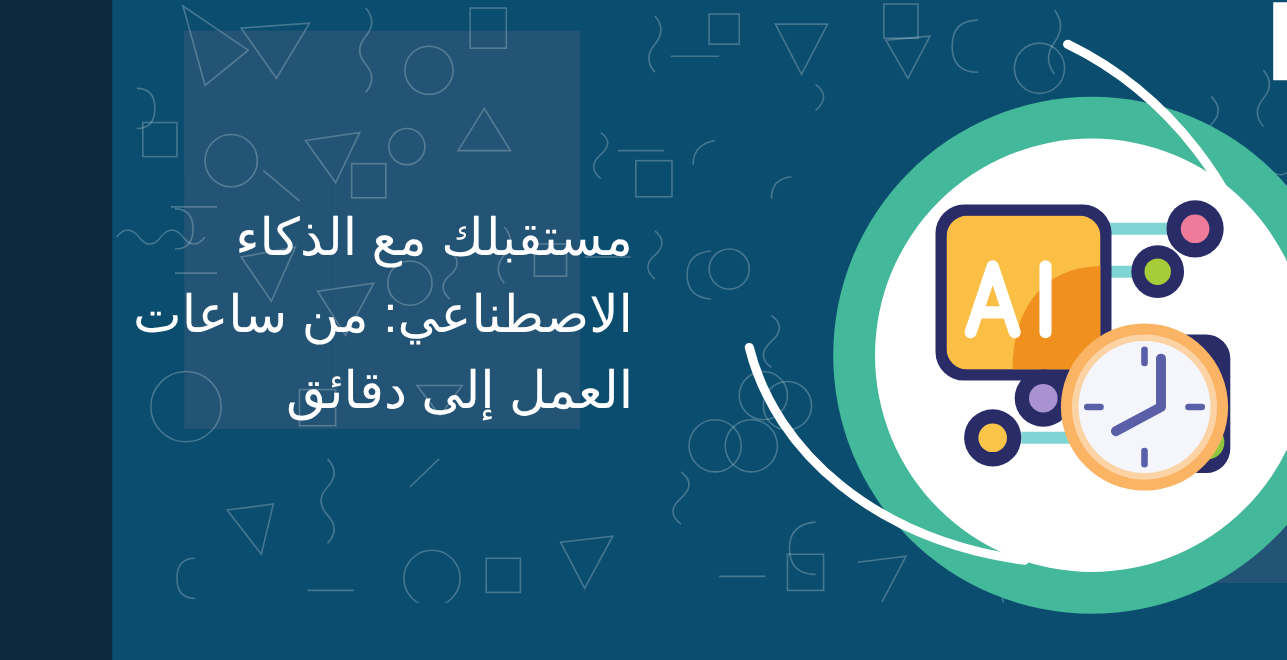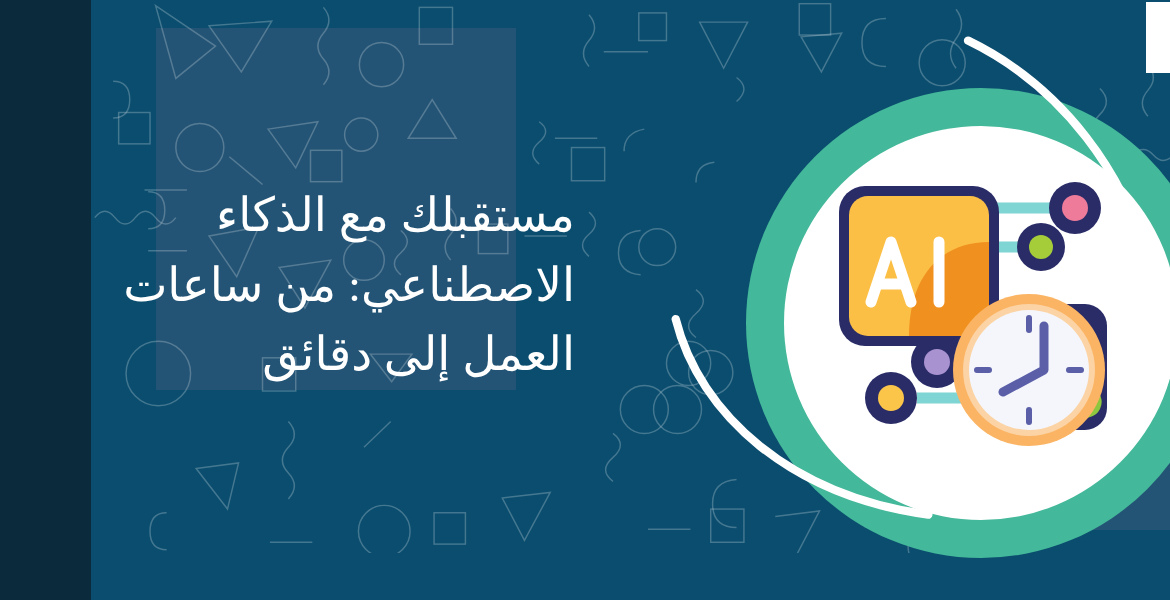--- a/index.html
+++ b/index.html
@@ -7,22 +7,21 @@
     margin: 0;
     padding: 0;
     background: #0b2b3c;
   }
   .banner {
     position: relative;
     width: 1068px;
     height: 600px;
     overflow: hidden;
     background: #0a4d6e;
-    font-family: Liberation Serif, serif;
-    padding-left: 11px;
+    font-family: Liberation Sans, sans-serif;
   }
 
   
   .bg-base {
     position: absolute;
     inset: 0;
     background: #0a4d6e;
   }
   .bg-pattern {
     position: absolute;

